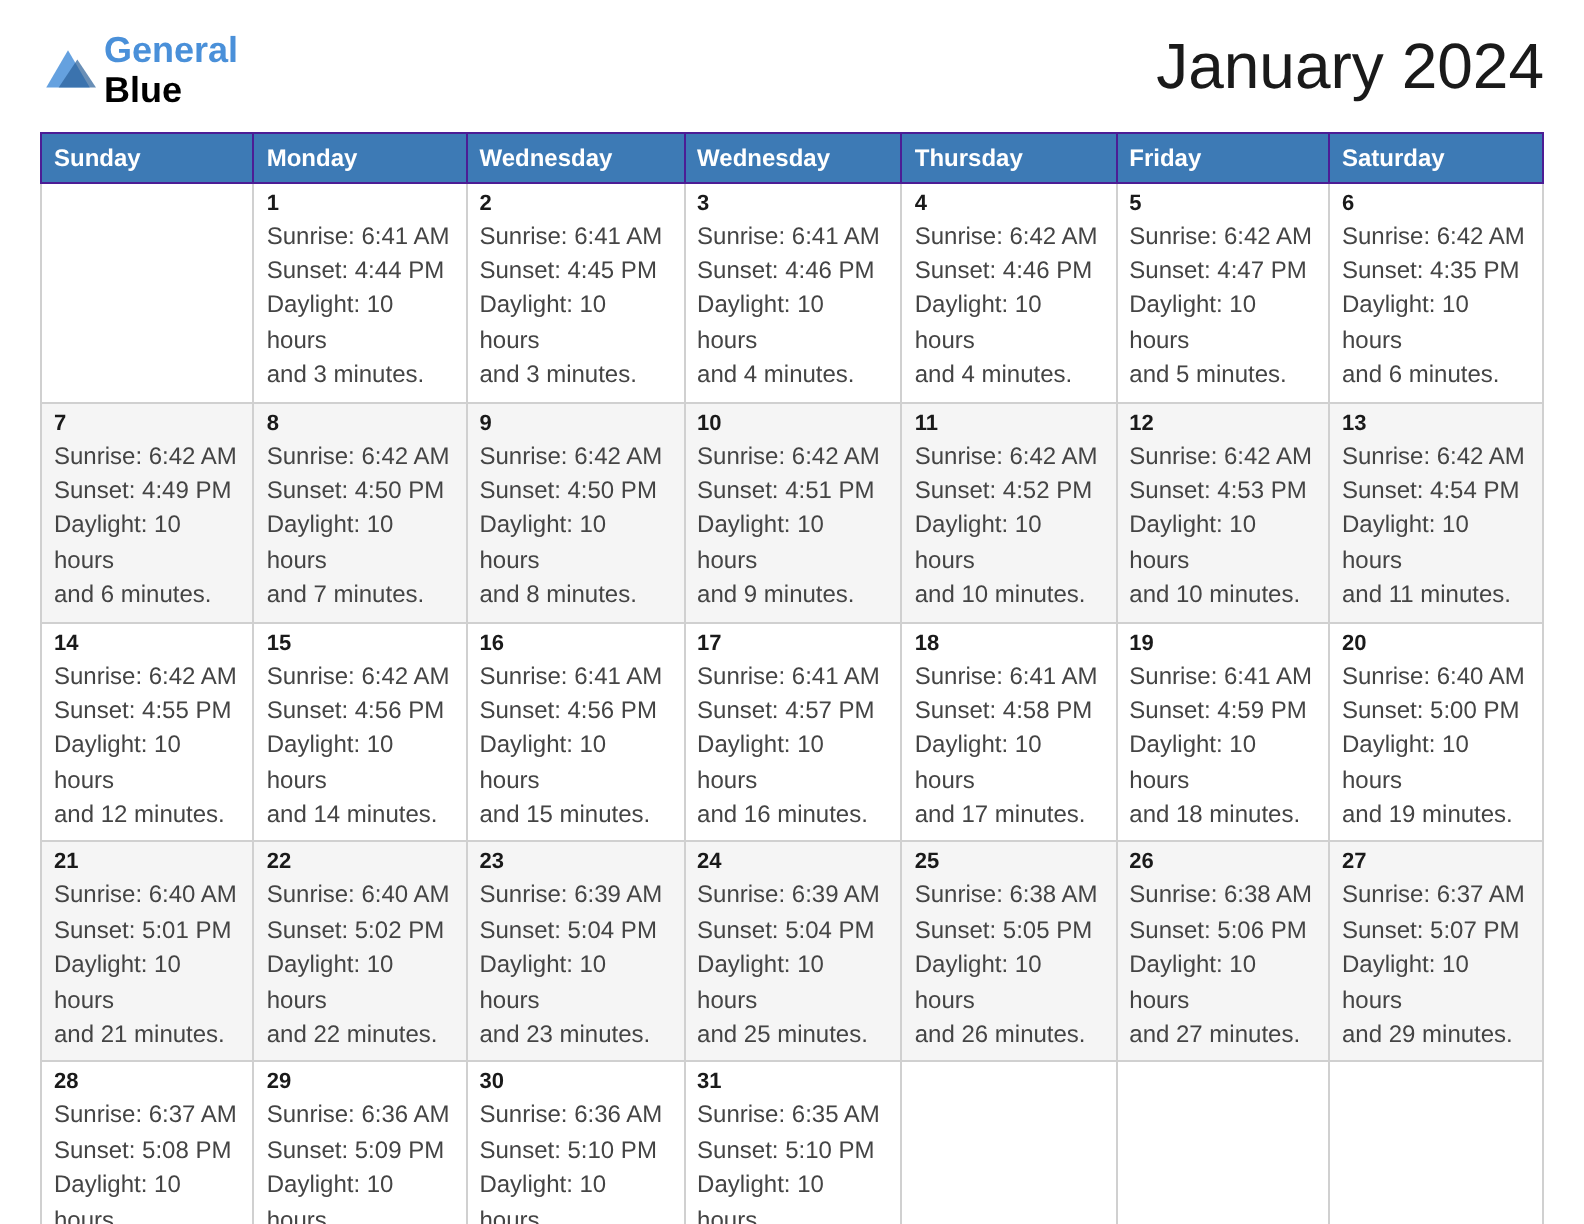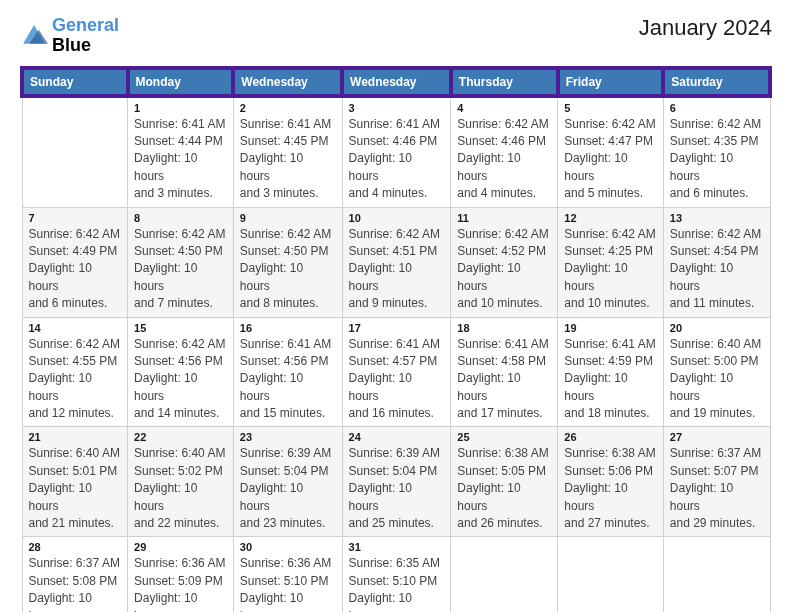--- a/index.html
+++ b/index.html
@@ -38,21 +38,21 @@
       color: #4a90d9;
     }
     .logo-icon {
       width: 28px;
       height: 28px;
     }
     .title-block {
       text-align: right;
     }
     .month-title {
-      font-size: 22px;
+      font-size: 32px;
       font-weight: 300;
       color: #1a1a1a;
       line-height: 1.1;
     }
     .location {
       font-size: 14px;
       color: #555;
       text-align: right;
     }
     table {
@@ -60,21 +60,21 @@
       border-collapse: collapse;
       flex: 1;
     }
     thead tr th {
       background-color: #3d7ab5;
       color: white;
       font-size: 12px;
       font-weight: bold;
       padding: 5px 6px;
       text-align: left;
-      border: 4px solid #4c1d95;
+      border: 1px solid #4c1d95;
     }
     tbody tr td {
       vertical-align: top;
       border: 1px solid #d0d0d0;
       padding: 4px 6px;
       font-size: 9.5px;
       color: #333;
       width: 113px;
       min-height: 80px;
     }
@@ -176,21 +176,21 @@
           <td>
             <span class="day-number">10</span>
             <div class="day-info"><span>Sunrise: 6:42 AM</span><br><span>Sunset: 4:51 PM</span><br><span>Daylight: 10 hours</span><br><span>and 9 minutes.</span><br></div>
           </td>
           <td>
             <span class="day-number">11</span>
             <div class="day-info"><span>Sunrise: 6:42 AM</span><br><span>Sunset: 4:52 PM</span><br><span>Daylight: 10 hours</span><br><span>and 10 minutes.</span><br></div>
           </td>
           <td>
             <span class="day-number">12</span>
-            <div class="day-info"><span>Sunrise: 6:42 AM</span><br><span>Sunset: 4:25 PM</span><br><span>Daylight: 10 hours</span><br><span>and 10 minutes.</span><br></div>
+            <div class="day-info"><span>Sunrise: 6:42 AM</span><br><span>Sunset: 4:53 PM</span><br><span>Daylight: 10 hours</span><br><span>and 10 minutes.</span><br></div>
           </td>
           <td>
             <span class="day-number">13</span>
             <div class="day-info"><span>Sunrise: 6:42 AM</span><br><span>Sunset: 4:54 PM</span><br><span>Daylight: 10 hours</span><br><span>and 11 minutes.</span><br></div>
           </td>
         </tr>
         <tr>
           <td>
             <span class="day-number">14</span>
             <div class="day-info"><span>Sunrise: 6:42 AM</span><br><span>Sunset: 4:55 PM</span><br><span>Daylight: 10 hours</span><br><span>and 12 minutes.</span><br></div>

